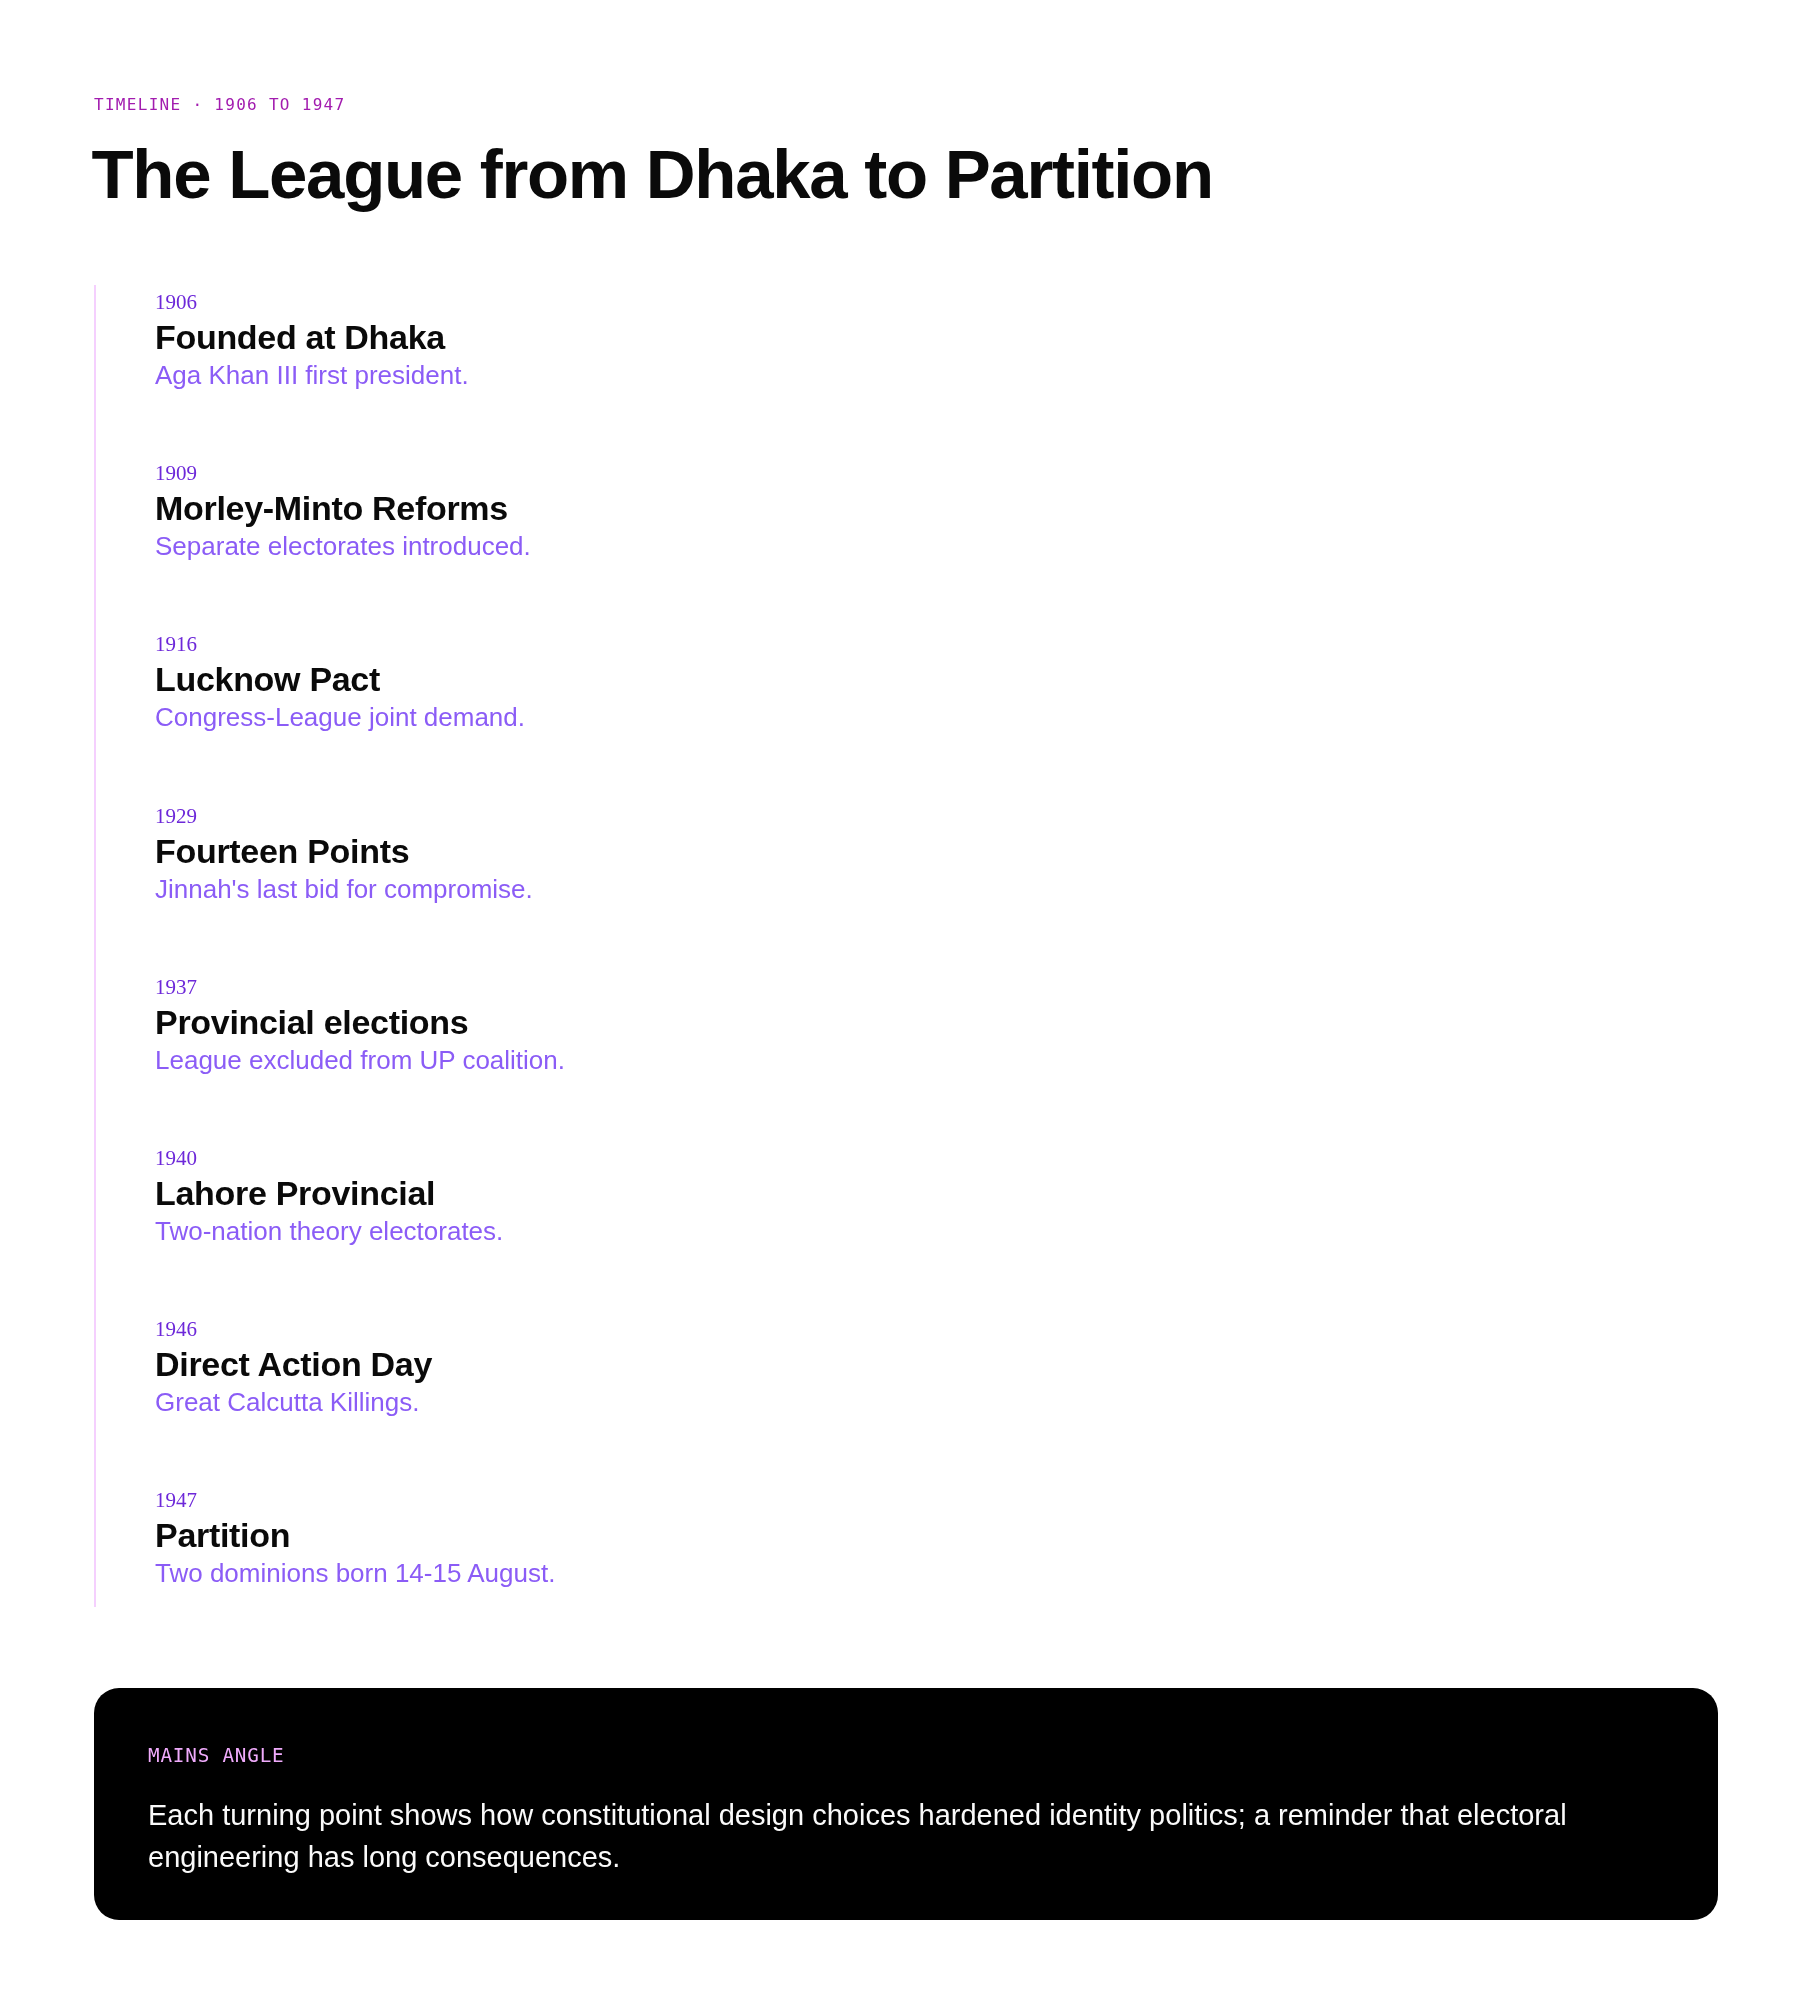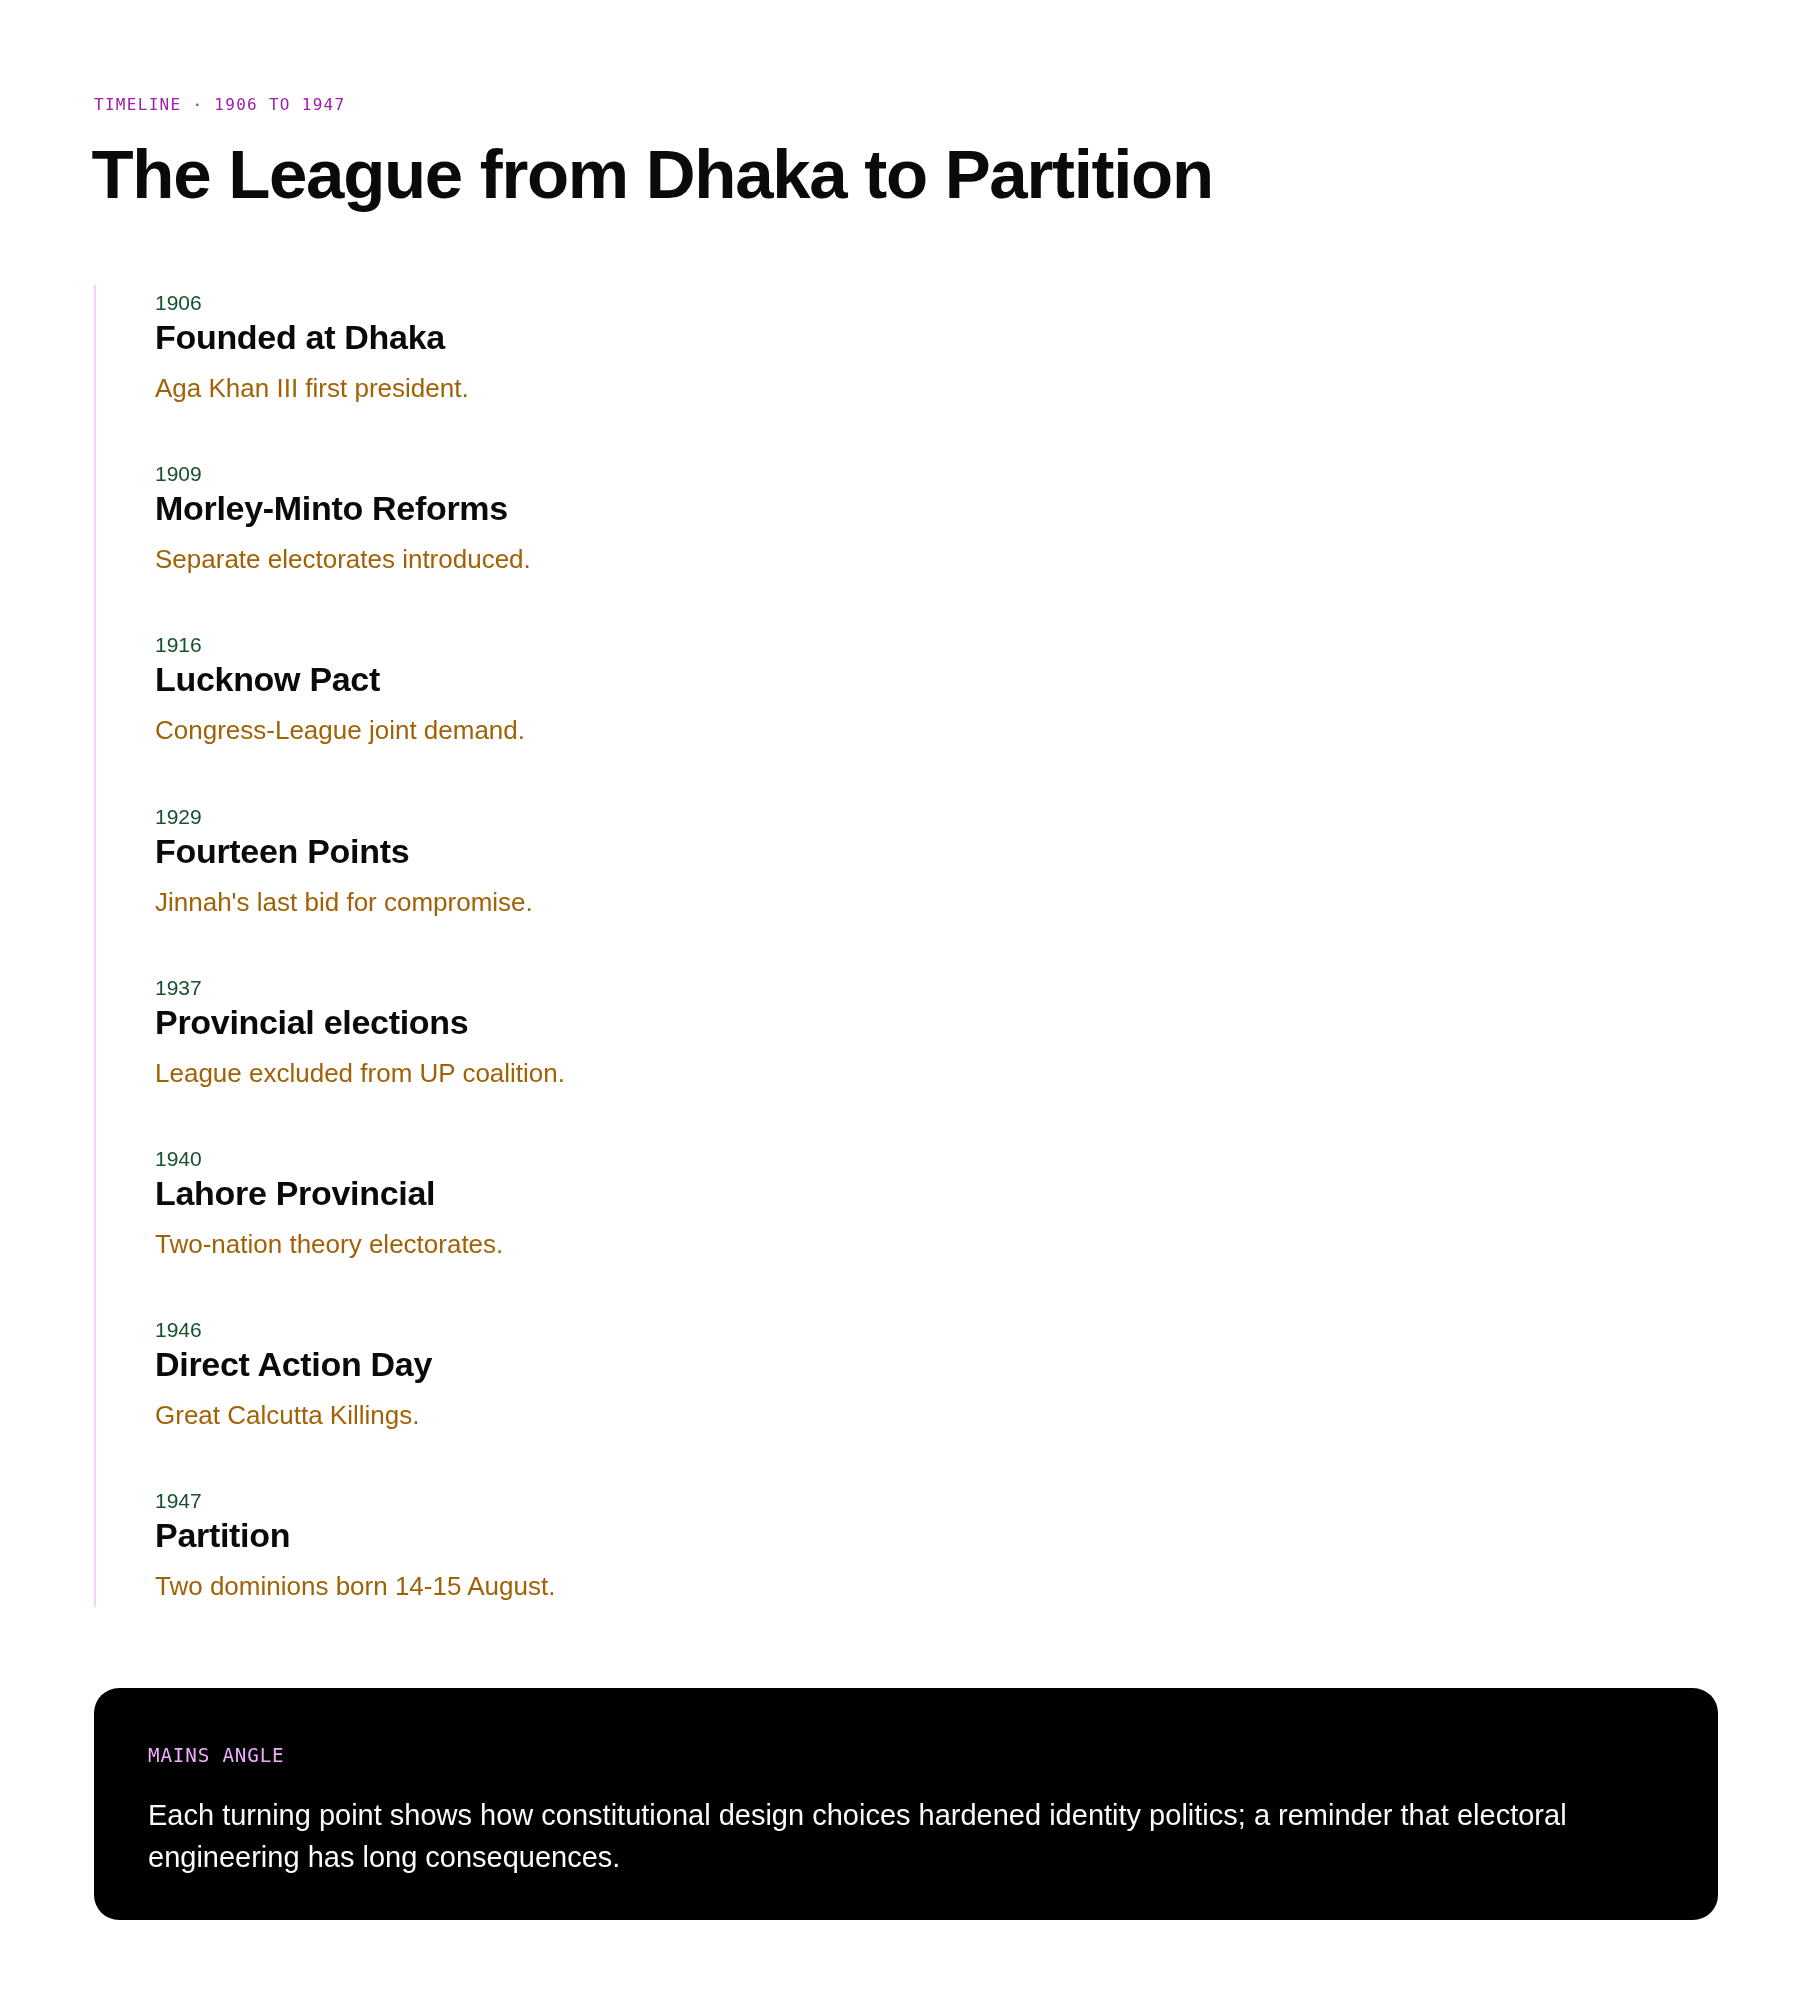--- a/index.html
+++ b/index.html
@@ -18,31 +18,31 @@
       letter-spacing: -1.3px; color: #0a0a0a; white-space: nowrap;
     }
     .timeline {
       position: absolute; top: 285px; left: 0; width: 1007px; height: 1322px;
       border-left: 2.5px solid #f5d0fe;
     }
     .item {
       position: absolute; left: 59px; width: 923px; height: 171px;
     }
     .year {
-      font-family: Liberation Sans, sans-serif;
-      font-size: 21px; line-height: 25px; color: #14532d;
+      font-family: Liberation Serif, serif;
+      font-size: 21px; line-height: 25px; color: #6d28d9;
       display: block; margin-top: 5px;
     }
     .heading {
       display: block; font-size: 34px; line-height: 42px; font-weight: 700;
       color: #0a0a0a; margin-top: 1px; letter-spacing: -0.3px; white-space: nowrap;
     }
     .desc {
-      display: block; font-size: 26px; line-height: 34px; color: #a16207;
-      margin-top: 13px; white-space: nowrap;
+      display: block; font-size: 26px; line-height: 34px; color: #8b5cf6;
+      margin-top: 0; white-space: nowrap;
     }
     .callout {
       position: absolute; top: 1688px; left: 0; width: 1624px; height: 232px;
       background: #000000; border-radius: 25px; padding: 55px 54px 0 54px;
     }
     .callout-label {
       display: block;
       font-family: "DejaVu Sans Mono", "Liberation Mono", monospace;
       font-size: 19.3px; line-height: 25px; letter-spacing: 0.8px; color: #f0abfc;
       text-transform: uppercase;

